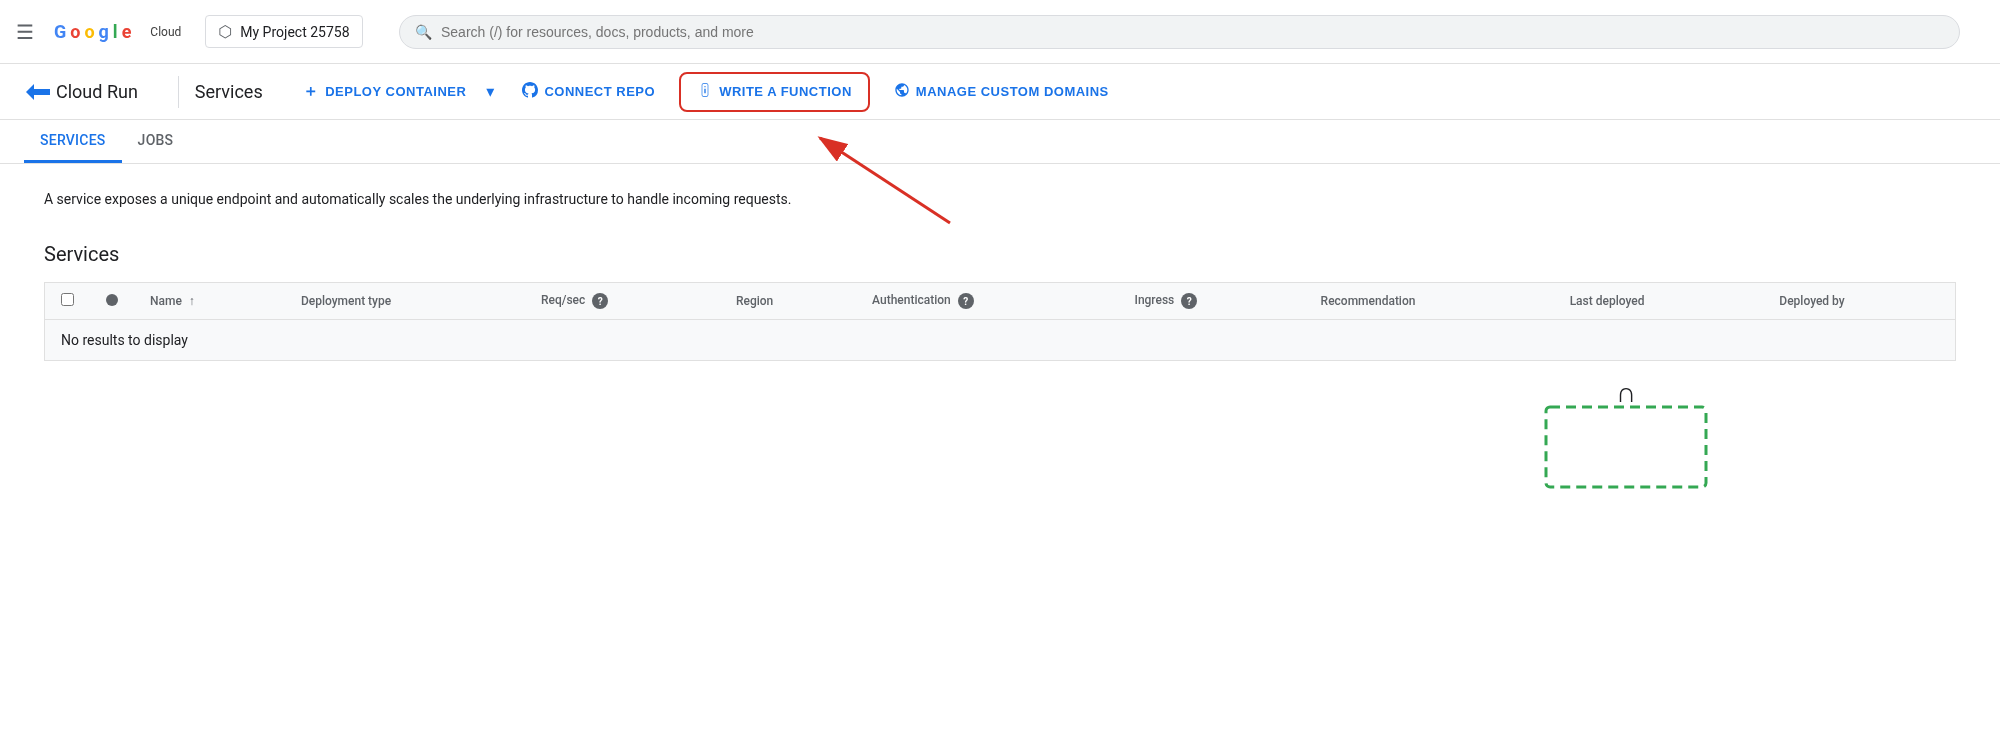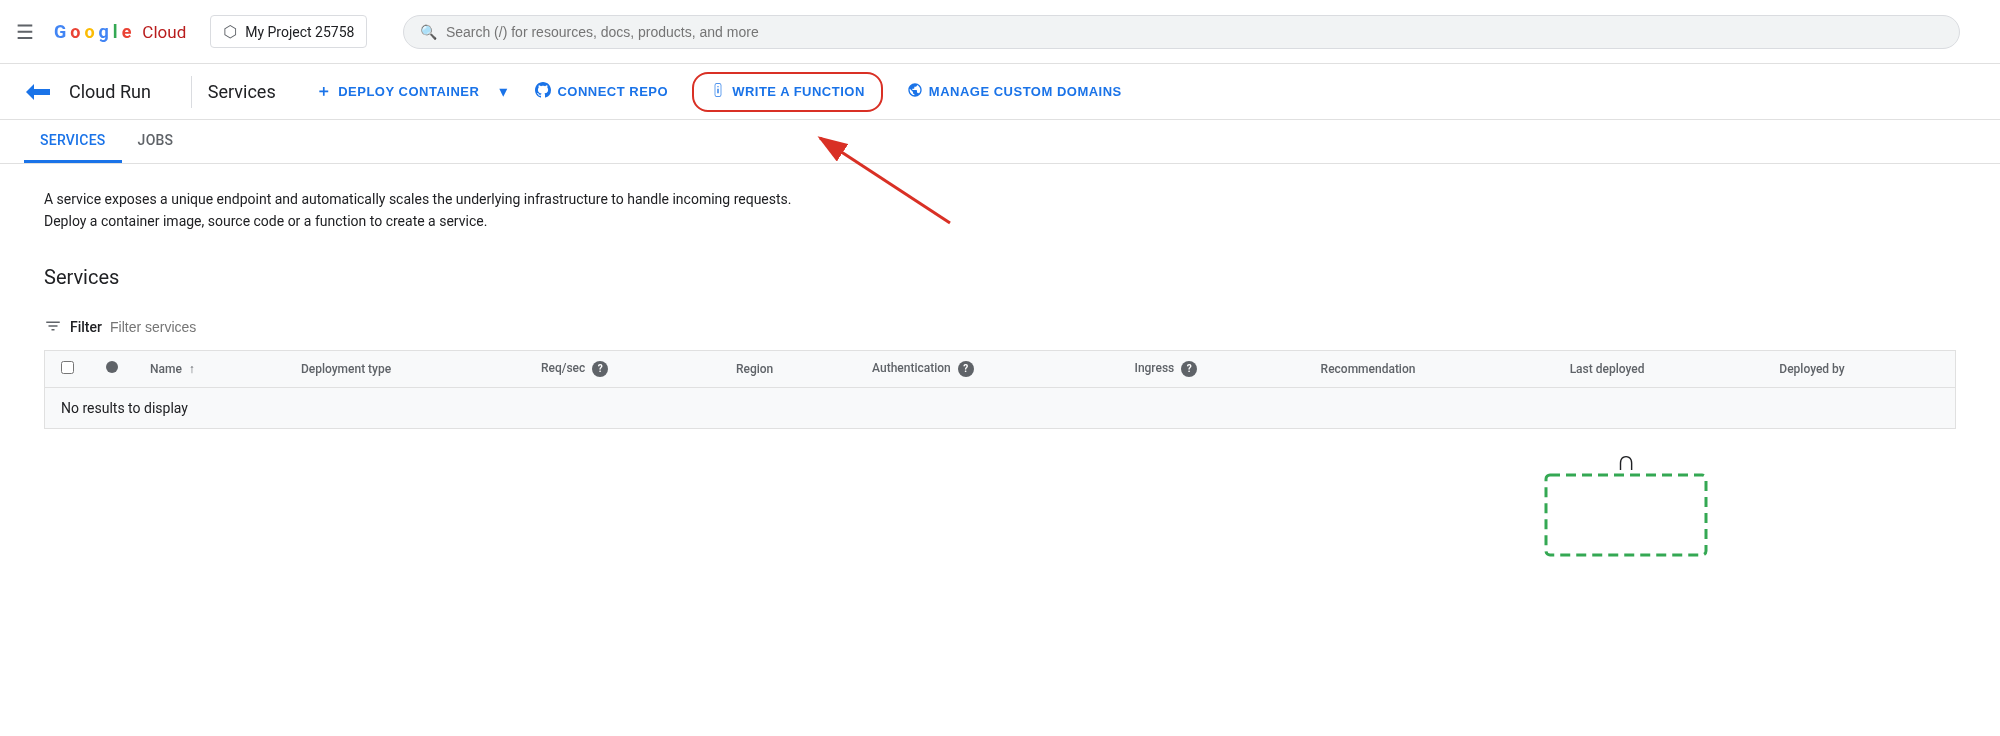--- a/index.html
+++ b/index.html
@@ -59,21 +59,21 @@
       align-items: center;
       height: 56px;
       padding: 0 24px;
       border-bottom: 1px solid #e0e0e0;
       background: #fff;
       gap: 0;
     }
     .cloud-run-logo {
       display: flex;
       align-items: center;
-      gap: 17px;
+      gap: 4px;
       margin-right: 24px;
       text-align: right;
     }
     .cloud-run-title {
       font-size: 18px;
       color: #202124;
       font-weight: 400;
     }
     .nav-divider {
       width: 1px;
@@ -259,21 +259,21 @@
 
   <div class="top-nav">
     <span class="hamburger-icon">☰</span>
     <div class="google-logo">
       <span class="g" style="color:#4285f4;font-weight:700;">G</span>
         <span style="color:#ea4335;font-weight:700;">o</span>
         <span style="color:#fbbc05;font-weight:700;">o</span>
         <span style="color:#4285f4;font-weight:700;">g</span>
         <span style="color:#34a853;font-weight:700;">l</span>
         <span style="color:#ea4335;font-weight:700;">e</span>
-      <span class="cloud" style="color:#b91c1c;font-weight:400;font-size:17px;margin-left:7px;">Cloud</span>
+      <span class="cloud" style="color:#404040;font-weight:400;font-size:12px;margin-left:15px;">Cloud</span>
     </div>
     <div class="project-selector">
       <span class="dot-icon">⬡</span>
       <span>My Project 25758</span>
     </div>
     <div class="search-bar">
       <span class="search-icon">🔍</span>
       <input type="text" placeholder="Search (/) for resources, docs, products, and more" style="">
     </div>
   </div>
@@ -300,21 +300,21 @@
 
       <button class="nav-btn">
         <span class="btn-icon">
           <svg width="16" height="16" viewBox="0 0 16 16" fill="#1a73e8">
             <path d="M8 0C3.58 0 0 3.58 0 8c0 3.54 2.29 6.53 5.47 7.59.4.07.55-.17.55-.38 0-.19-.01-.82-.01-1.49-2.01.37-2.53-.49-2.69-.94-.09-.23-.48-.94-.82-1.13-.28-.15-.68-.52-.01-.53.63-.01 1.08.58 1.23.82.72 1.21 1.87.87 2.33.66.07-.52.28-.87.51-1.07-1.78-.2-3.64-.89-3.64-3.95 0-.87.31-1.59.82-2.15-.08-.2-.36-1.02.08-2.12 0 0 .67-.21 2.2.82.64-.18 1.32-.27 2-.27.68 0 1.36.09 2 .27 1.53-1.04 2.2-.82 2.2-.82.44 1.1.16 1.92.08 2.12.51.56.82 1.27.82 2.15 0 3.07-1.87 3.75-3.65 3.95.29.25.54.73.54 1.48 0 1.07-.01 1.93-.01 2.2 0 .21.15.46.55.38A8.013 8.013 0 0016 8c0-4.42-3.58-8-8-8z"></path>
           </svg>
         </span>
         <span>CONNECT REPO</span>
       </button>
 
-      <button class="nav-btn write-function-btn" style="border: 2px solid #d93025; border-radius: 16px;">
+      <button class="nav-btn write-function-btn" style="border: 2px solid #d93025; border-radius: 8px;">
         <span class="btn-icon">
           <svg width="16" height="16" viewBox="0 0 24 24" fill="#1a73e8">
             <path d="M9.5 2A2.5 2.5 0 007 4.5v15A2.5 2.5 0 009.5 22h5a2.5 2.5 0 002.5-2.5v-15A2.5 2.5 0 0014.5 2h-5zm0 1h5A1.5 1.5 0 0116 4.5v15a1.5 1.5 0 01-1.5 1.5h-5A1.5 1.5 0 018 19.5v-15A1.5 1.5 0 019.5 3zM12 6a1 1 0 100 2 1 1 0 000-2zm-1 4h2v7h-2z"></path>
           </svg>
         </span>
         <span>WRITE A FUNCTION</span>
       </button>
 
       <button class="nav-btn">
         <span class="btn-icon">
@@ -338,34 +338,24 @@
   </svg>
 
   <div class="tabs-bar">
     <div class="tab active">SERVICES</div>
     <div class="tab">JOBS</div>
   </div>
 
   <div class="main-content">
     <div class="description">
       <div>A service exposes a unique endpoint and automatically scales the underlying infrastructure to handle incoming requests.</div>
-      <div>Deploy a container image, source code or a function to create a service.</div>
     </div>
 
     <h2 class="section-title">Services</h2>
 
-    <div class="filter-row">
-      <span class="filter-icon">
-        <svg width="18" height="18" viewBox="0 0 24 24" fill="#5f6368">
-          <path d="M10 18h4v-2h-4v2zM3 6v2h18V6H3zm3 7h12v-2H6v2z"></path>
-        </svg>
-      </span>
-      <span class="filter-label">Filter</span>
-      <input class="filter-input" type="text" placeholder="Filter services" style="">
-    </div>
 
     <table class="data-table">
       <thead>
         <tr>
           <th class="th-checkbox">
             <input type="checkbox" style="">
           </th>
           <th class="th-dot">
             <span style="display:inline-block;width:12px;height:12px;border-radius:50%;background:#5f6368;"></span>
           </th>

